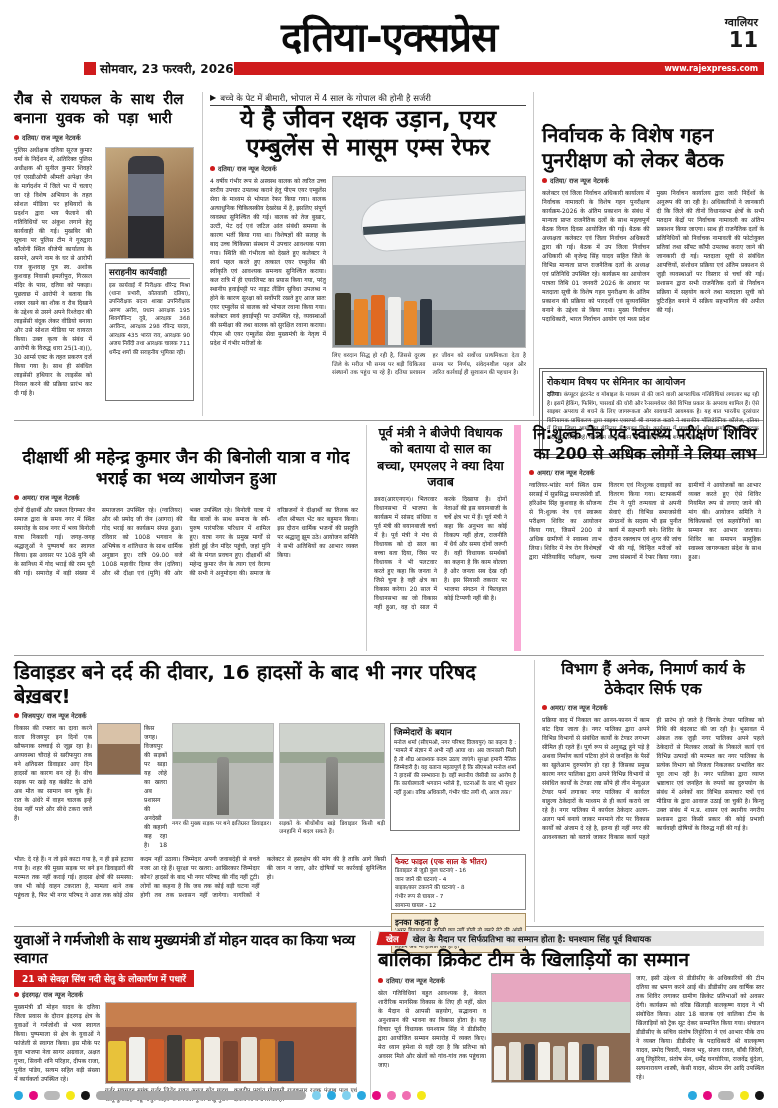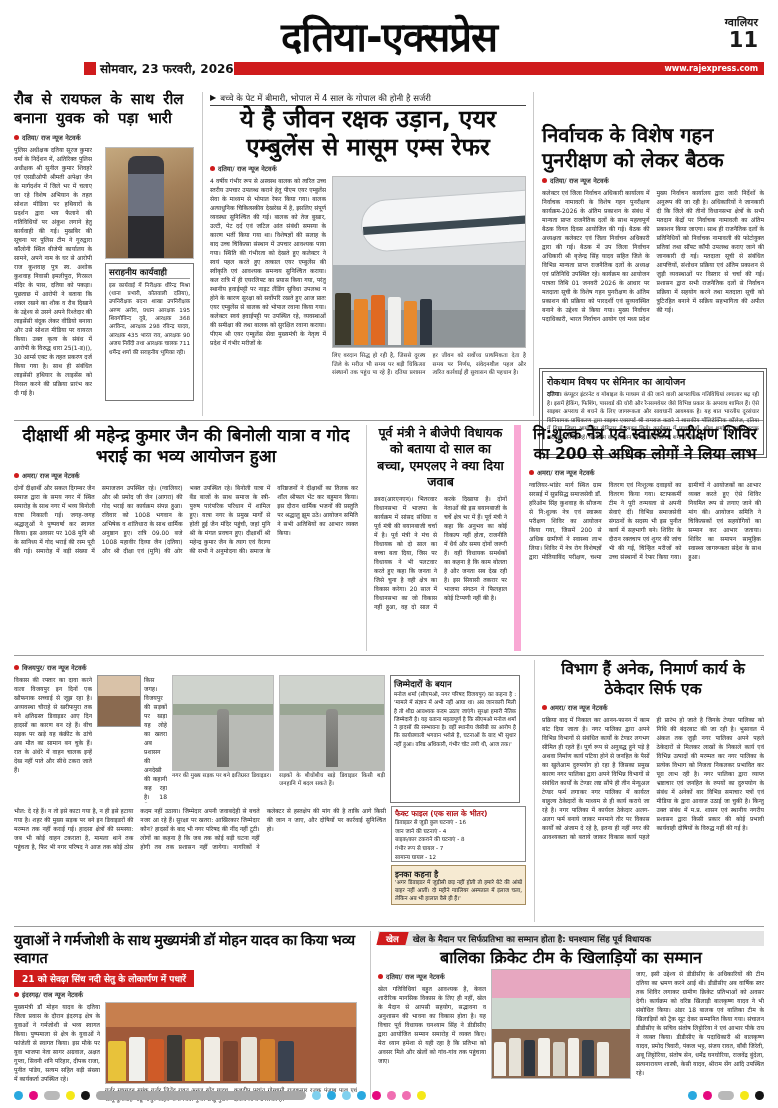--- a/index.html
+++ b/index.html
@@ -64,42 +64,42 @@
   .art-nirv { width:222px; }
   .art-nirv h2 { font-size:20px; line-height:1.25;margin-top:31px; }
   .nirv-body { height:176px; }
   .sem-box { border:1px solid #666; outline:1px solid #666; outline-offset:2px; margin-top:7px; padding:3px 4px; height:84px; overflow:hidden; }
   .sem-box h4 { font-size:9.5px; font-weight:800; margin-bottom:2px; }
   .sem-box p { font-size:5.7px; line-height:1.5; text-align:justify; }
   .sem-box b { font-weight:800; }
 
   
   .mid-row { display:flex; gap:8px; height:226px; }
-  .art-deeksha { width:344px; }
+  .art-deeksha { width:344px;margin-top:22px; }
   .art-deeksha h2 { font-size:17px; line-height:1.25; text-align:center; }
   .deeksha-body { height:158px; }
   .art-purv { width:155px; border-left:1px solid #c9c9c9; border-right:7px solid #f9a8d4; padding:0 7px; }
   .art-purv h3 { font-size:12.5px; line-height:1.3; text-align:center; }
   .purv-body { height:158px; }
   .art-netra { width:232px; }
   .art-netra h2 { font-size:15.5px; line-height:1.28; text-align:center; }
   .netra-body { height:158px; }
 
   
   .third-row { display:flex; gap:8px; height:262px; }
   .art-div { width:512px; }
   .art-div h1 { font-size:20px; line-height:1.2; }
   .div-band1 { display:flex; gap:5px; margin-top:2px; }
   .div-c1 { width:78px; height:128px; }
   .div-c2 { width:70px; }
   .photo-portrait { width:44px; height:52px; background:linear-gradient(180deg,#d9c2a8 0 40%,#8a6a50 40% 100%); border:1px solid #999; float:left; margin:0 3px 2px 0; }
   .photo-road { height:96px; background:linear-gradient(180deg,#cfd3cd 0 30%,#9aa694 30% 42%,#b9bbb6 42% 100%); }
   .road-div { position:absolute; left:44%; top:35%; width:12%; height:62%; background:linear-gradient(180deg,#8f8f8b,#6f6f6b); border-radius:4px 4px 0 0; }
   .pr1 { width:102px; } .pr2 { width:106px; }
-  .st-box { width:130px; border:1px solid #777; padding:2px 3px; height:128px; overflow:hidden; }
+  .st-box { width:130px; border:1px solid #777; padding:2px 3px; height:108px; overflow:hidden; }
   .st-box h4 { font-size:8.5px; font-weight:800; margin-bottom:1px; }
   .st-box p { font-size:5.5px; line-height:1.5; text-align:justify; }
   .div-band2 { display:flex; gap:5px; margin-top:3px; }
   .div-tail { width:372px; height:96px; }
   .div-right-stack { width:135px; }
   .ff-box { border:1px solid #888; padding:2px 3px; height:56px; overflow:hidden; }
   .ff-box h4 { font-size:7.5px; font-weight:800; color:#b01116; line-height:1.2; }
   .ff-box div { font-size:5.6px; line-height:1.55; color:#222; }
   .quote-box { border:1px solid #a58c5f; background:#f6ead2; margin-top:3px; padding:2px 3px; height:40px; overflow:hidden; }
   .quote-box h4 { font-size:8px; font-weight:800; }
@@ -117,21 +117,21 @@
   .cm-flex { display:flex; gap:5px; margin-top:2px; }
   .cm-left { width:86px; height:96px; }
   .photo-cm { width:252px; height:82px; background:linear-gradient(180deg,#c77f4e 0 30%,#a05a3a 30% 100%); }
   .cm-cap { width:252px; margin-top:2px; column-count:2; column-gap:6px; height:24px; }
 
   .art-cricket { width:394px; border-left:1px solid #c9c9c9; padding-left:7px; }
   .ck-kicker { display:flex; align-items:center; background:#e4e4e4; height:15px; margin-bottom:2px; }
   .ck-label { background:#cf1b1c; color:#fff; font-size:8.5px; font-weight:800; padding:1px 8px; transform:skewX(-14deg); margin-right:6px; }
   .ck-label span { display:inline-block; transform:skewX(14deg); }
   .ck-kicker .txt { font-size:8.5px; font-weight:700; color:#222; }
-  .art-cricket h1 { font-size:16px; line-height:1.2; text-align:center; }
+  .art-cricket h1 { font-size:19px; line-height:1.2; }
   .ck-flex { display:flex; gap:5px; margin-top:2px; }
   .ck-c1 { width:108px; }
   .ck-c1 .body-txt { height:96px; }
   .photo-cricket { width:140px; height:110px; background:linear-gradient(180deg,#e7a7c0 0 26%,#cdd7cf 26% 55%,#8b6a52 55% 100%); }
   .ck-c3 { width:128px; height:112px; }
 
   
   .regmarks { position:absolute; left:14px; right:14px; bottom:8px; height:10px; display:flex; align-items:center; gap:6px; }
   .mk { height:9px; border-radius:5px; }
   .mk-c { width:9px; background:#29a8df; } .mk-m { width:9px; background:#e5097f; }
@@ -253,20 +253,21 @@
         <span class="txt">अमरा/ राज न्यूज नेटवर्क</span>
       </div>
       <div class="body-txt cols-3 netra-body">ग्वालियर-भांडेर मार्ग स्थित ग्राम सरसई में सुप्रसिद्ध समाजसेवी डॉ. हरिओम सिंह कुशवाह के सौजन्य से नि:शुल्क नेत्र एवं स्वास्थ्य परीक्षण शिविर का आयोजन किया गया, जिसमें 200 से अधिक ग्रामीणों ने स्वास्थ्य लाभ लिया। शिविर में नेत्र रोग विशेषज्ञों द्वारा मोतियाबिंद परीक्षण, चश्मा वितरण एवं निःशुल्क दवाइयों का वितरण किया गया। स्टाफकर्मी टीम ने पूरी तन्मयता से अपनी सेवाएं दीं। विभिन्न समाजसेवी संगठनों के सदस्य भी इस पुनीत कार्य में सहभागी बने। शिविर के दौरान रक्तचाप एवं शुगर की जांच भी की गई, चिन्हित मरीजों को उच्च संस्थानों में रेफर किया गया। ग्रामीणों ने आयोजकों का आभार व्यक्त करते हुए ऐसे शिविर नियमित रूप से लगाए जाने की मांग की। आयोजन समिति ने चिकित्सकों एवं सहयोगियों का सम्मान कर आभार जताया। शिविर का समापन सामूहिक स्वास्थ्य जागरूकता संदेश के साथ हुआ।</div>
     </article>
   </section>
 
   <hr class="rule-h">
 
   <section class="third-row">
     <article class="art-div">
+      <h1 class="hline">डिवाइडर बने दर्द की दीवार, 16 हादसों के बाद भी नगर परिषद बेख़बर!</h1>
       <div class="byline">
         <span class="dot"></span>
         <span class="txt">विजयपुर/ राज न्यूज नेटवर्क</span>
       </div>
       <div class="div-band1">
         <div class="div-c1 body-txt">विकास की रफ्तार का दावा करने वाला विजयपुर इन दिनों एक खौफनाक सच्चाई से जूझ रहा है। अव्यवस्था चौराहे से खरीफपुरा तक बने क्षतिग्रस्त डिवाइडर आए दिन हादसों का कारण बन रहे हैं। बीच सड़क पर खड़े यह कंक्रीट के ढांचे अब मौत का सामान बन चुके हैं। रात के अंधेरे में वाहन चालक इन्हें देख नहीं पाते और सीधे टकरा जाते हैं।</div>
         <div class="div-c2">
           <div class="photo photo-portrait"></div>
           <div class="body-txt" style="height:128px">किस जगह। विजयपुर की सड़कों पर खड़ा यह लोहे का खतरा अब प्रशासन की अनदेखी की कहानी कह रहा है। 18 सितम्बर: जब आंखें पेड़ के बाहर आ गईं। सबसे दर्दनाक घटना 18 सितम्बर की है, जब एक बाइक सवार युवक डिवाइडर से टकरा गया और उसकी आंख में सरिया घुस गया।</div>
         </div>

